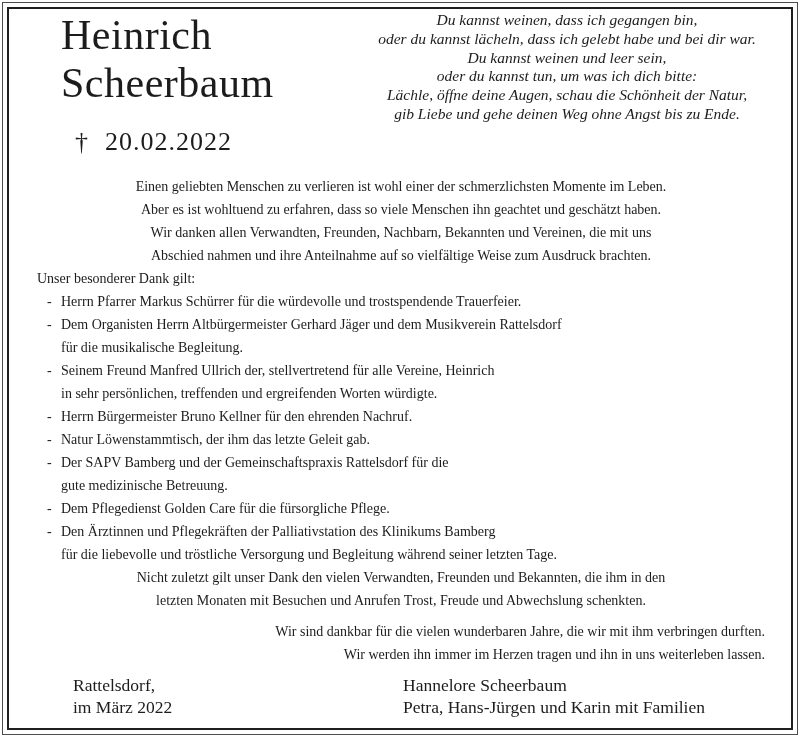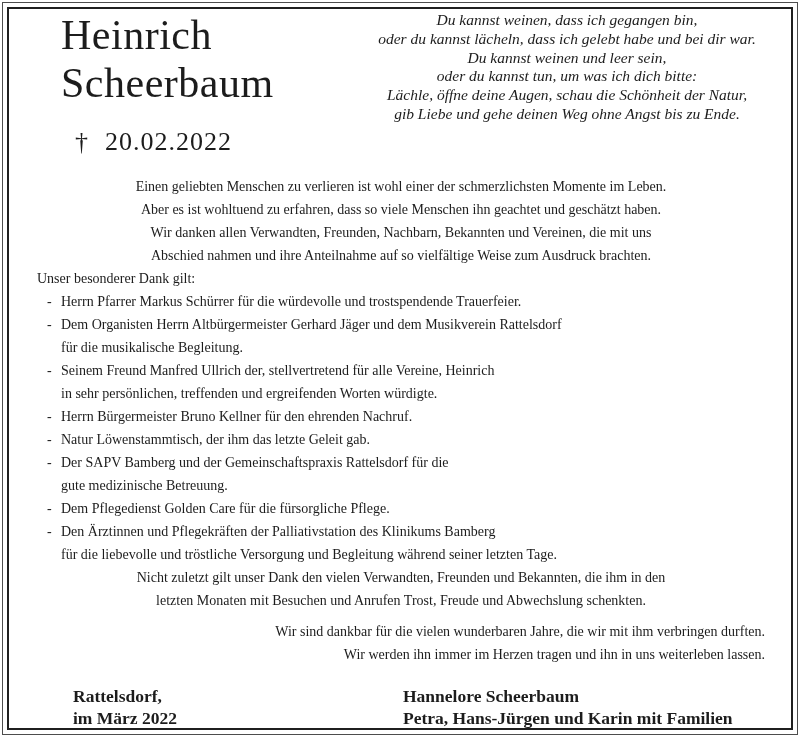--- a/index.html
+++ b/index.html
@@ -99,22 +99,22 @@
     text-align: center;
   }
   .closing {
     margin-top: 8px;
     text-align: right;
     white-space: pre-line;
   }
   
   .footer {
     display: flex;
-    margin-top: 19px;
-    font-weight: 700;
+    margin-top: 8px;
+    font-weight: 400;
     font-size: 17.5px;
     line-height: 22px;
   }
   .footer .place-date {
     margin-left: 36px;
     flex: 0 0 330px;
     white-space: pre-line;
   }
   .footer .family {
     flex: 1 1 auto;

